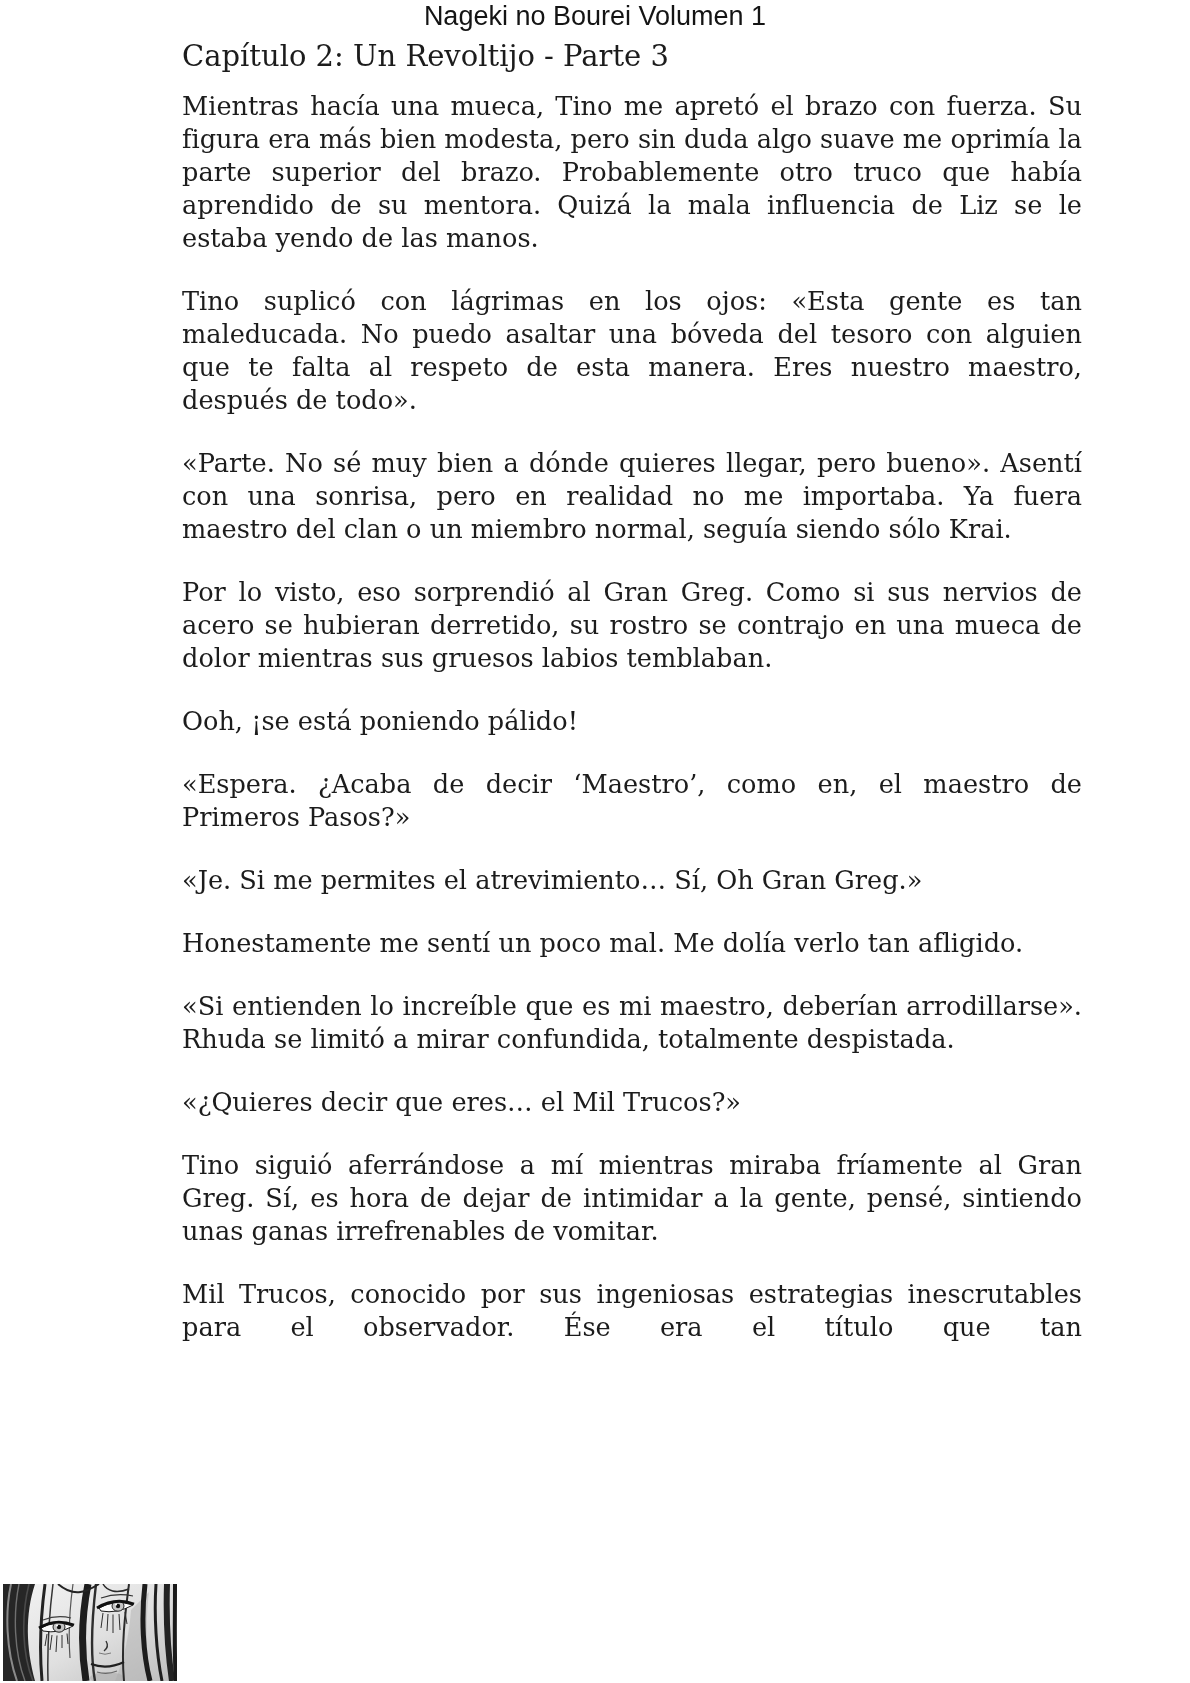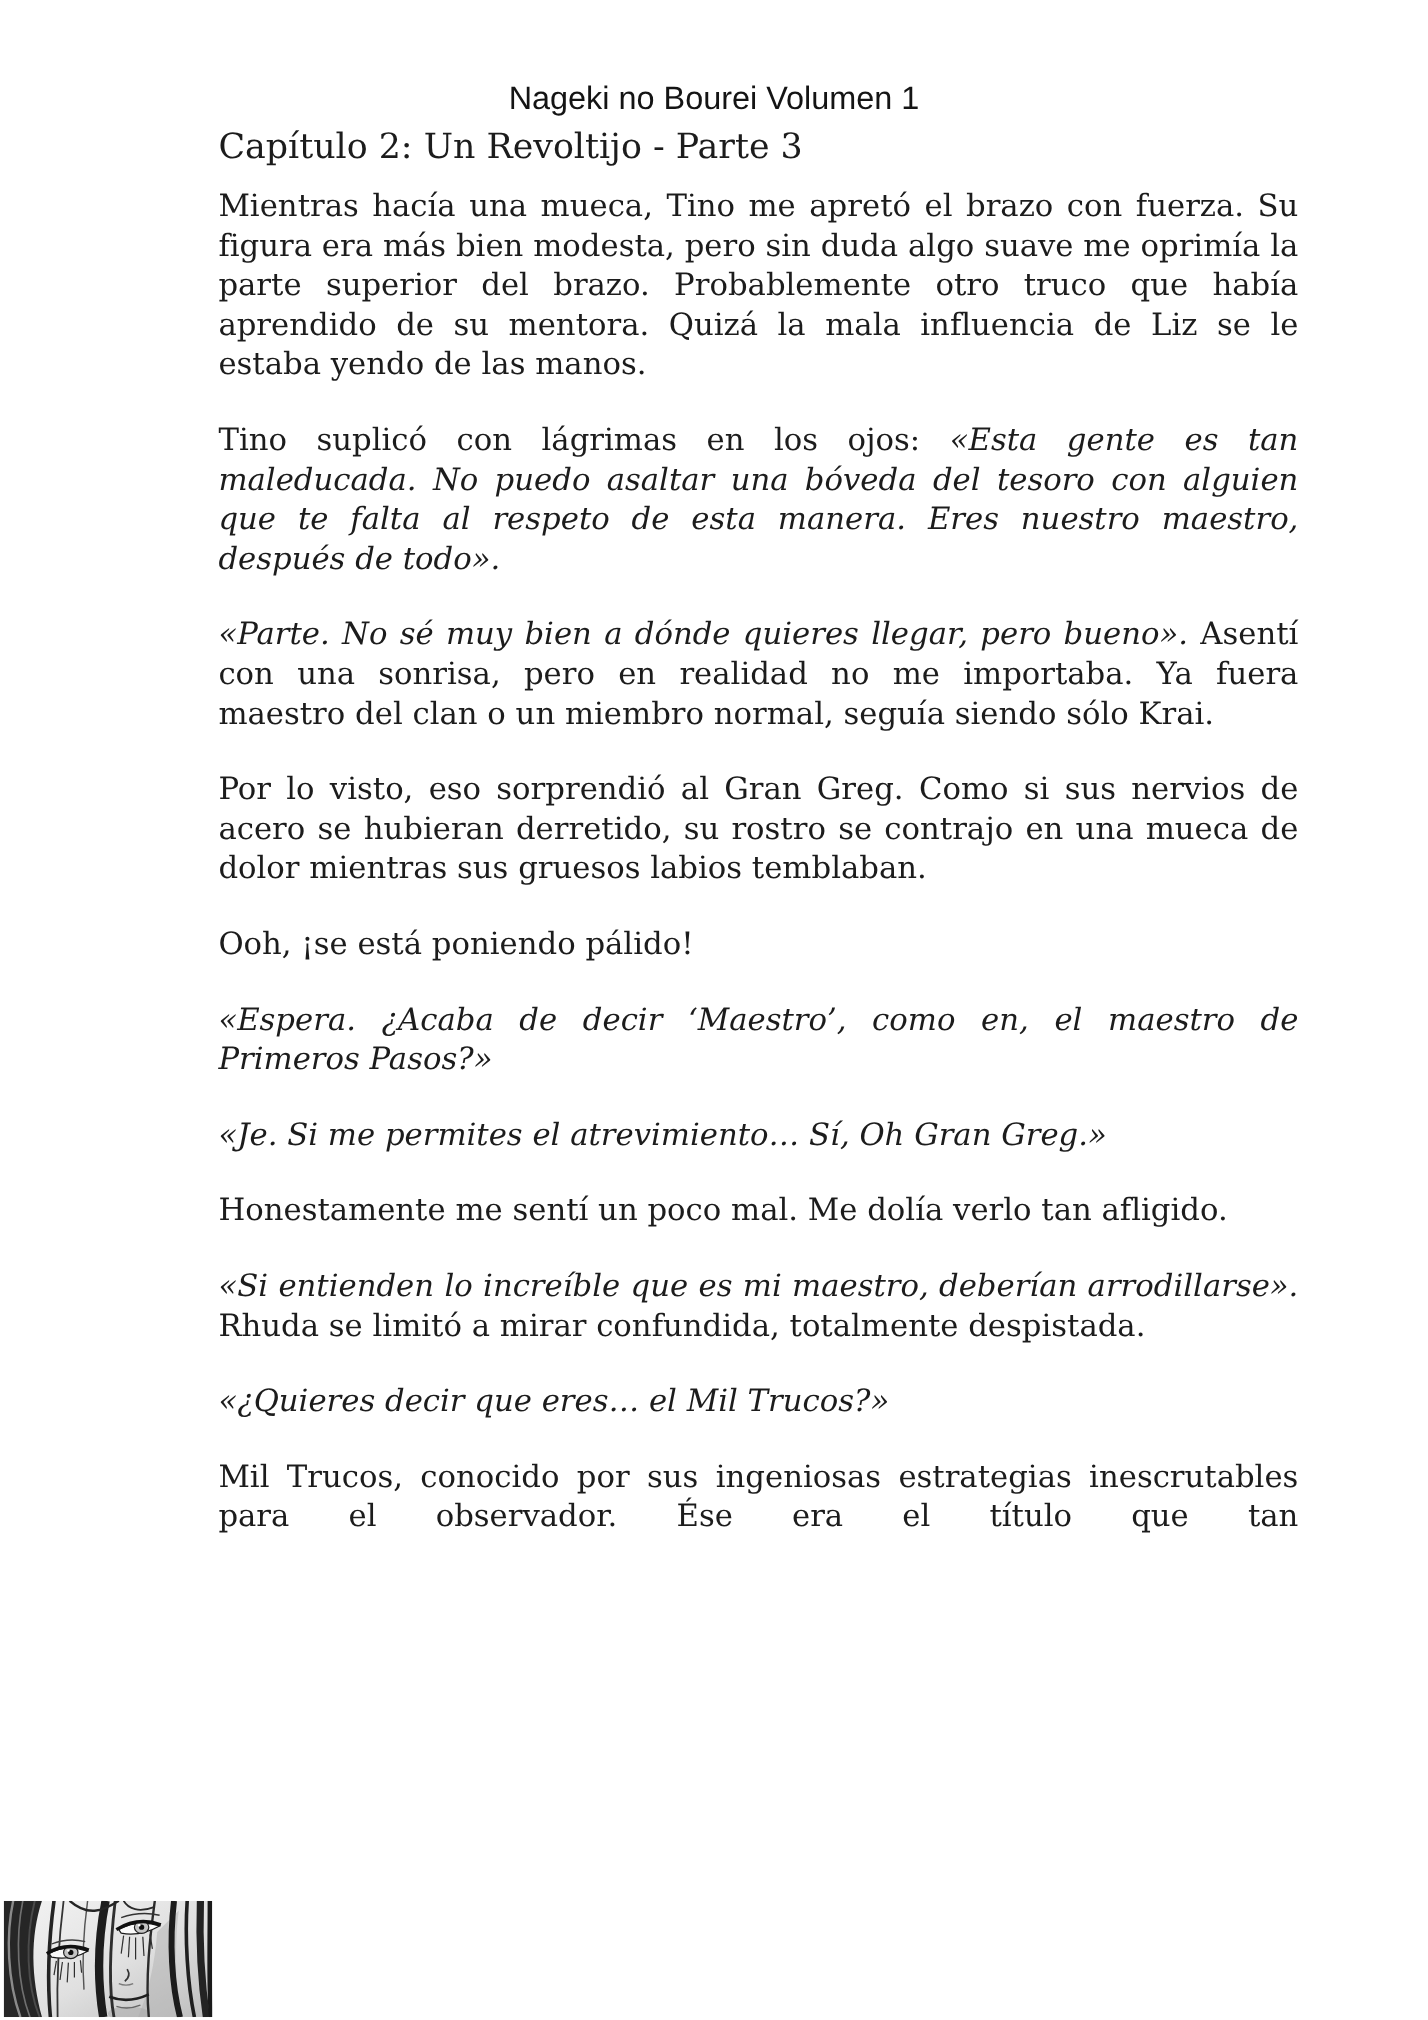--- a/index.html
+++ b/index.html
@@ -12,21 +12,20 @@
     position: relative;
     width: 1190px;
     height: 1683px;
     margin: 0 auto;
     background: #ffffff;
     color: #1c1c1c;
     overflow: hidden;
     font-family: "DejaVu Serif", serif;
   }
   .doc-header {
-    padding-top: 66px;
     text-align: center;
     font-family: "Liberation Sans", sans-serif;
     font-size: 27px;
     line-height: 33px;
     color: #141414;
   }
   .chapter-title {
     margin: 5px 180px 0 182px;
     font-size: 29px;
     line-height: 36px;
@@ -40,21 +39,20 @@
     font-size: 25.6px;
     line-height: 33px;
     text-align: justify;
     margin: 0 0 30px 0;
     hyphens: none;
   }
   .body-text p.justify-last {
     text-align-last: justify;
   }
   .run.italic {
-    font-style: italic;
   }
   .footer-image {
     position: absolute;
     left: 3px;
     top: 1584px;
     width: 174px;
     height: 97px;
     overflow: hidden;
   }
   .footer-image svg {
@@ -78,20 +76,21 @@
       <p><span class="run">Mientras hacía una mueca, Tino me apretó el brazo con fuerza. Su figura era más bien modesta, pero sin duda algo suave me oprimía la parte superior del brazo. Probablemente otro truco que había aprendido de su mentora. Quizá la mala influencia de Liz se le estaba yendo de las manos.</span></p>
       <p><span class="run">Tino suplicó con lágrimas en los ojos: </span><span class="run italic">«Esta gente es tan maleducada. No puedo asaltar una bóveda del tesoro con alguien que te falta al respeto de esta manera. Eres nuestro maestro, después de todo».</span></p>
       <p><span class="run italic">«Parte. No sé muy bien a dónde quieres llegar, pero bueno».</span><span class="run"> Asentí con una sonrisa, pero en realidad no me importaba. Ya fuera maestro del clan o un miembro normal, seguía siendo sólo Krai.</span></p>
       <p><span class="run">Por lo visto, eso sorprendió al Gran Greg. Como si sus nervios de acero se hubieran derretido, su rostro se contrajo en una mueca de dolor mientras sus gruesos labios temblaban.</span></p>
       <p><span class="run">Ooh, ¡se está poniendo pálido!</span></p>
       <p><span class="run italic">«Espera. ¿Acaba de decir ‘Maestro’, como en, el maestro de Primeros Pasos?»</span></p>
       <p><span class="run italic">«Je. Si me permites el atrevimiento… Sí, Oh Gran Greg.»</span></p>
       <p><span class="run">Honestamente me sentí un poco mal. Me dolía verlo tan afligido.</span></p>
       <p><span class="run italic">«Si entienden lo increíble que es mi maestro, deberían arrodillarse».</span><span class="run"> Rhuda se limitó a mirar confundida, totalmente despistada.</span></p>
       <p><span class="run italic">«¿Quieres decir que eres… el Mil Trucos?»</span></p>
+      <p><span class="run">Tino siguió aferrándose a mí mientras miraba fríamente al Gran Greg. Sí, es hora de dejar de intimidar a la gente, pensé, sintiendo unas ganas irrefrenables de vomitar.</span></p>
       <p class="justify-last"><span class="run">Mil Trucos, conocido por sus ingeniosas estrategias inescrutables para el observador. Ése era el título que tan</span></p>
     </div>
 
   <div class="footer-image" role="img" aria-label="Black-and-white manga close-up of a face with long dark hair strands hanging over intense eyes">
     <svg viewBox="0 0 174 97" preserveAspectRatio="none">
       <defs>
         <linearGradient id="skin" x1="0" y1="0" x2="1" y2="1">
           <stop offset="0" stop-color="#f4f4f4"></stop>
           <stop offset="0.55" stop-color="#e0e0e0"></stop>
           <stop offset="1" stop-color="#bdbdbd"></stop>

